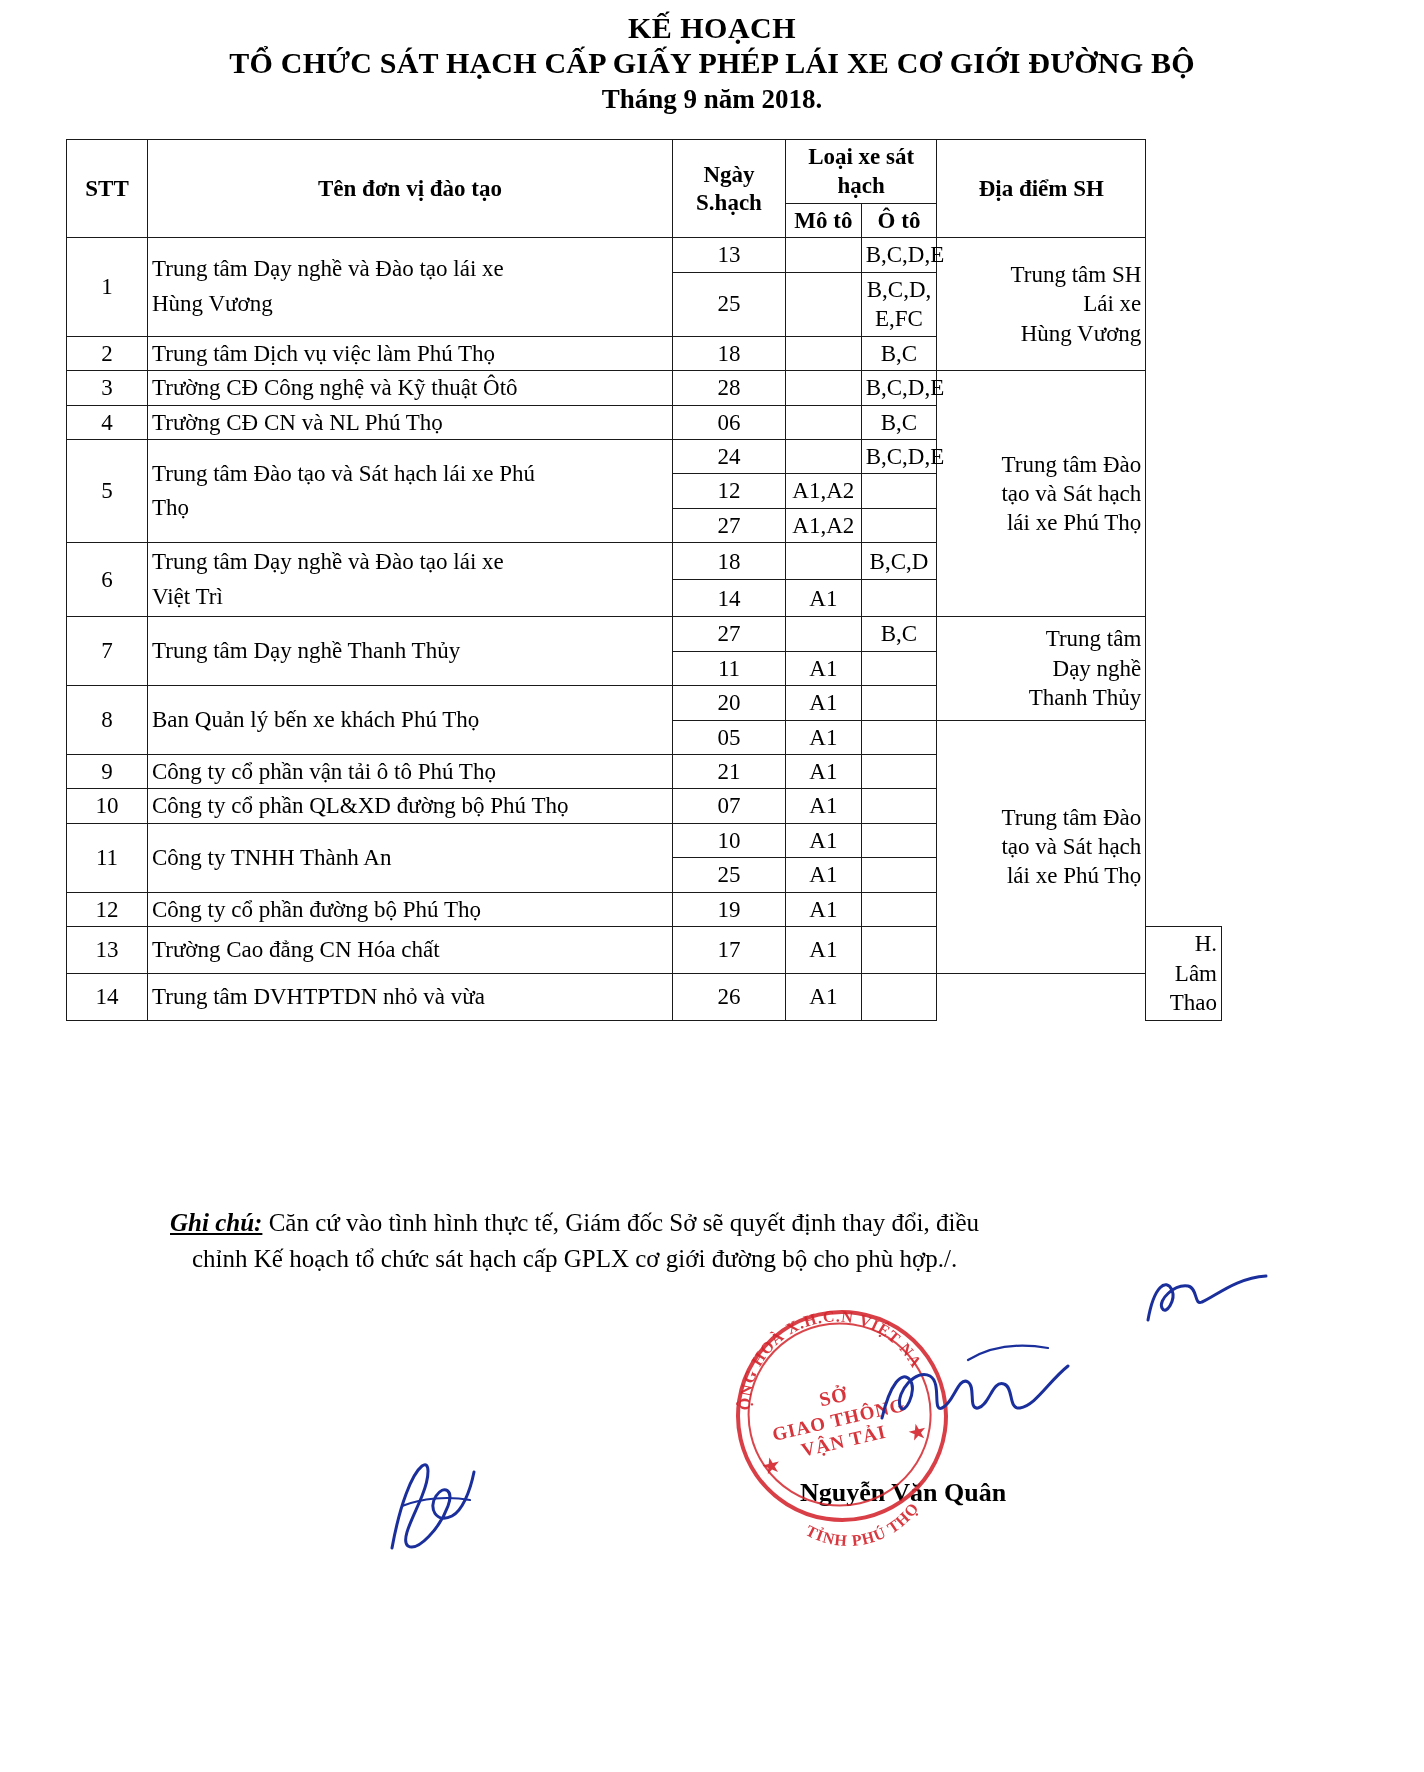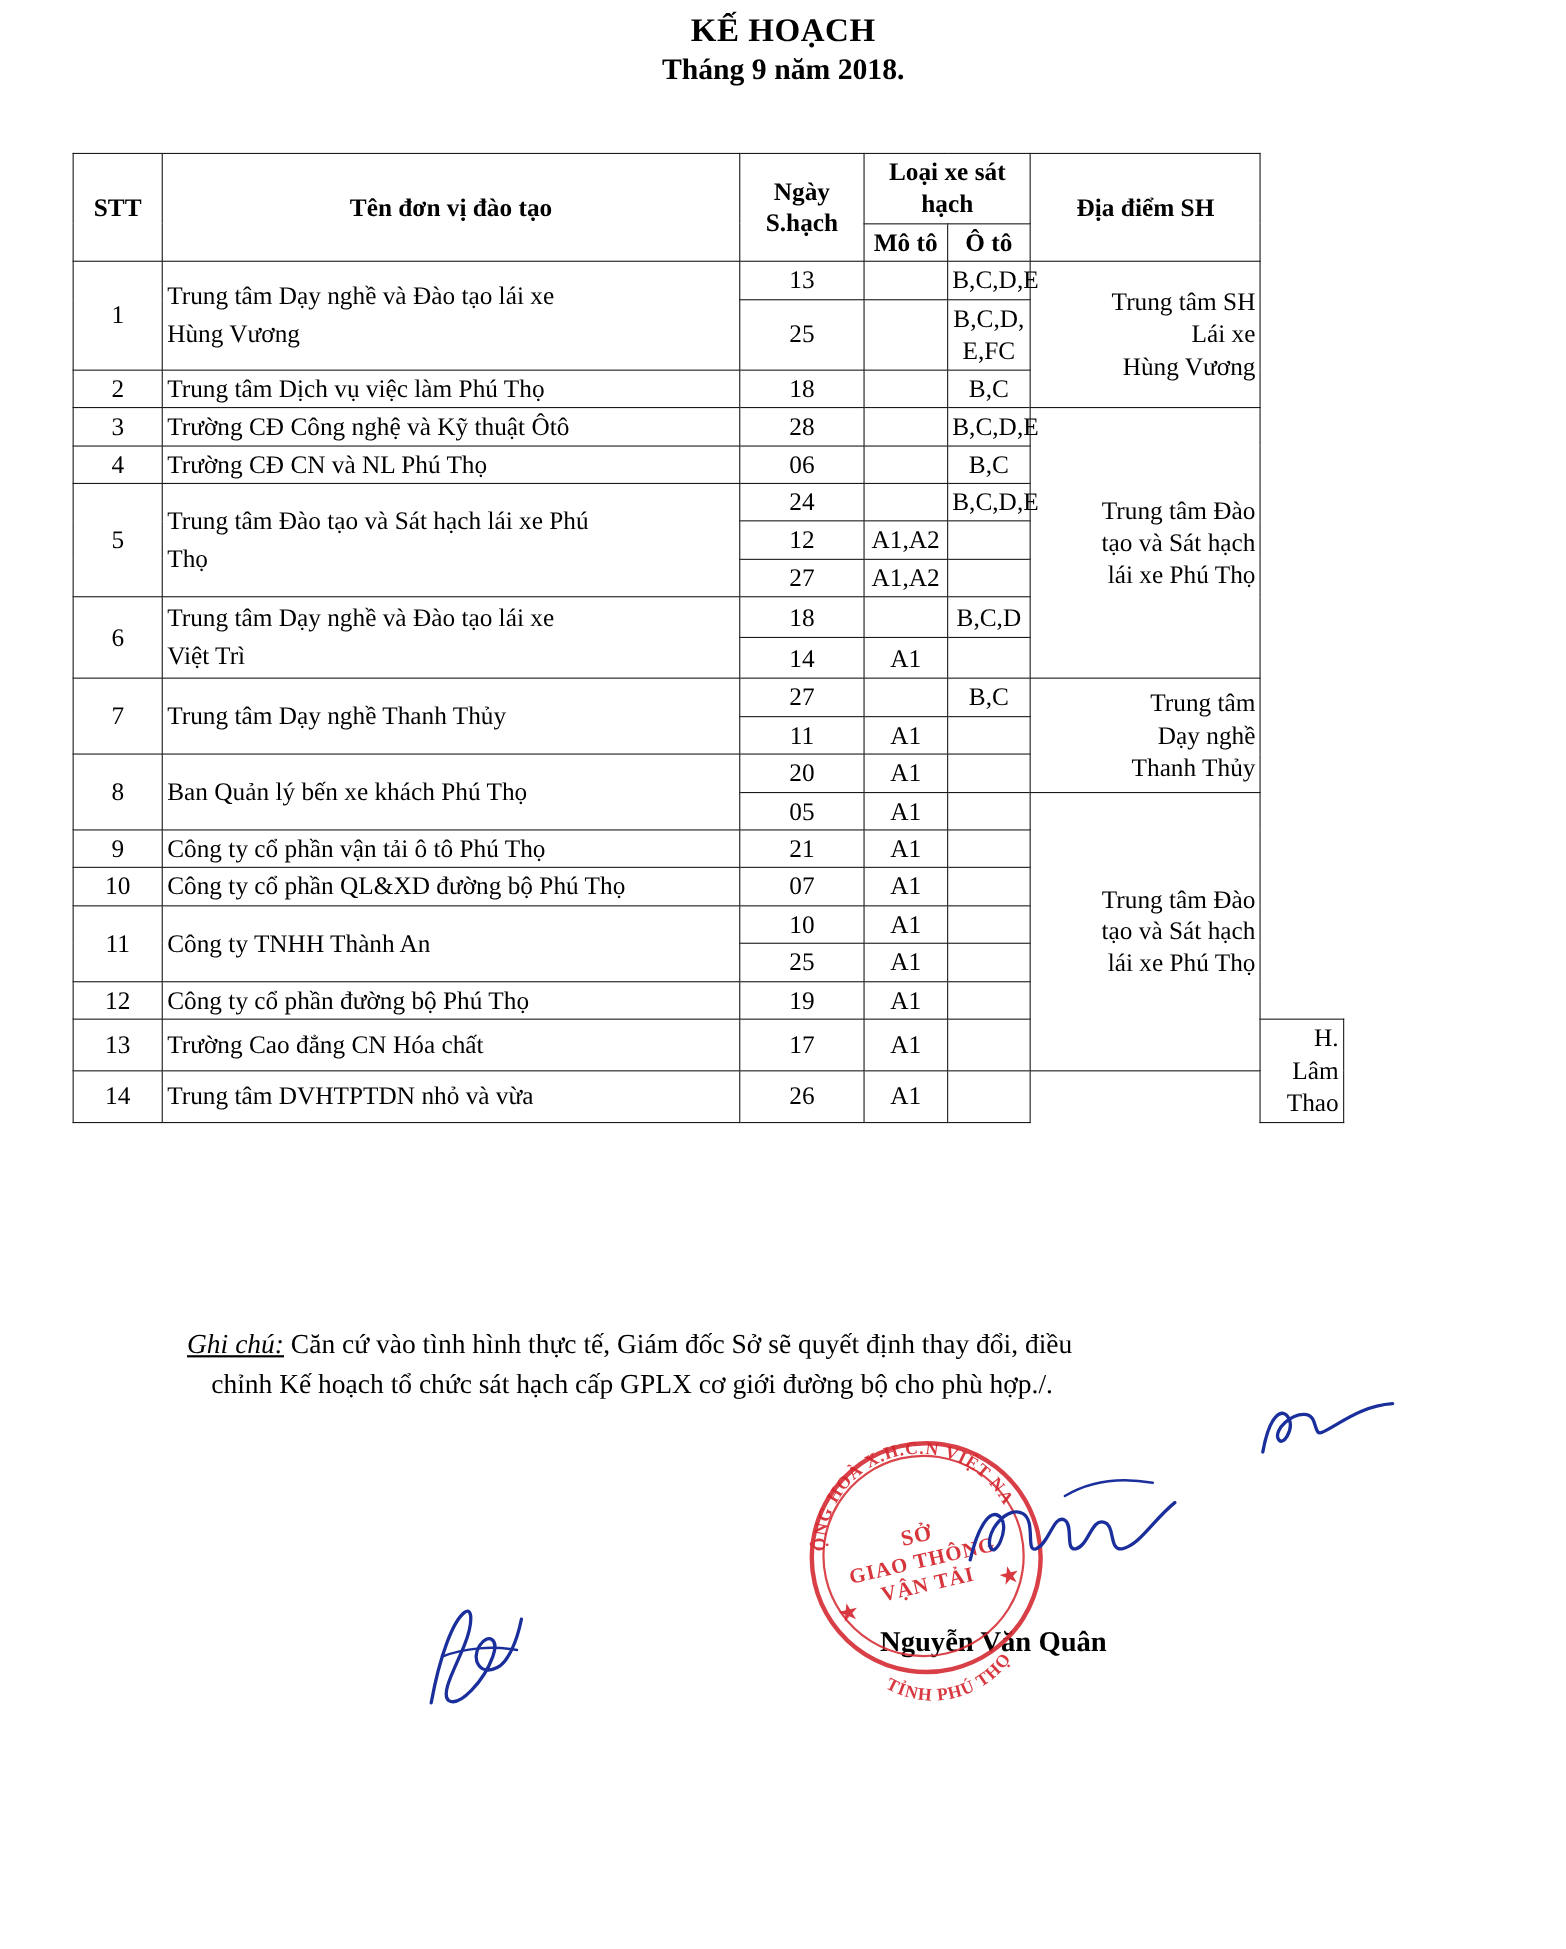--- a/index.html
+++ b/index.html
@@ -91,21 +91,21 @@
   
   .note {
     position: absolute;
     left: 170px;
     top: 1205px;
     width: 1060px;
     font-size: 25px;
     line-height: 1.45;
   }
   .note b.ghichu {
-    font-weight: normal;
+    font-weight: bold;
     font-style: italic;
     text-decoration: underline;
   }
   .note .l2 { display: block; padding-left: 22px; }
 
   
   .recipients {
     position: absolute;
     left: 140px;
     top: 1290px;
@@ -211,20 +211,21 @@
   .sig-path { fill: none; stroke: #1a2f9c; stroke-width: 3; stroke-linecap: round; stroke-linejoin: round; }
   .sig-path.thin { stroke-width: 2.2; }
 </style>
 </head>
 <body>
 
 <div class="page">
 
   <div class="title-block">
     <div class="title-line1">KẾ HOẠCH</div>
+    <div class="title-line2">TỔ CHỨC SÁT HẠCH CẤP GIẤY PHÉP LÁI XE CƠ GIỚI ĐƯỜNG BỘ</div>
     <div class="title-line3">Tháng 9 năm 2018.</div>
   </div>
 
   <div class="table-wrap">
     <table class="plan">
       <thead>
         <tr>
           <th class="hd c-stt" rowspan="2">STT</th>
           <th class="hd c-name" rowspan="2">Tên đơn vị đào tạo</th>
           <th class="hd c-day" rowspan="2">

